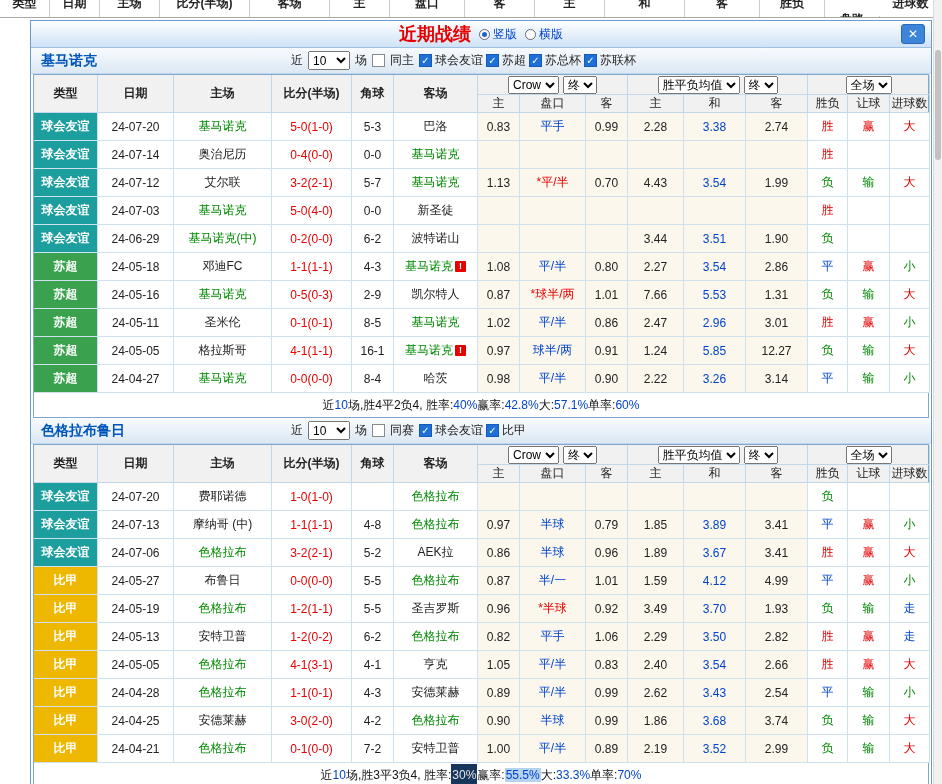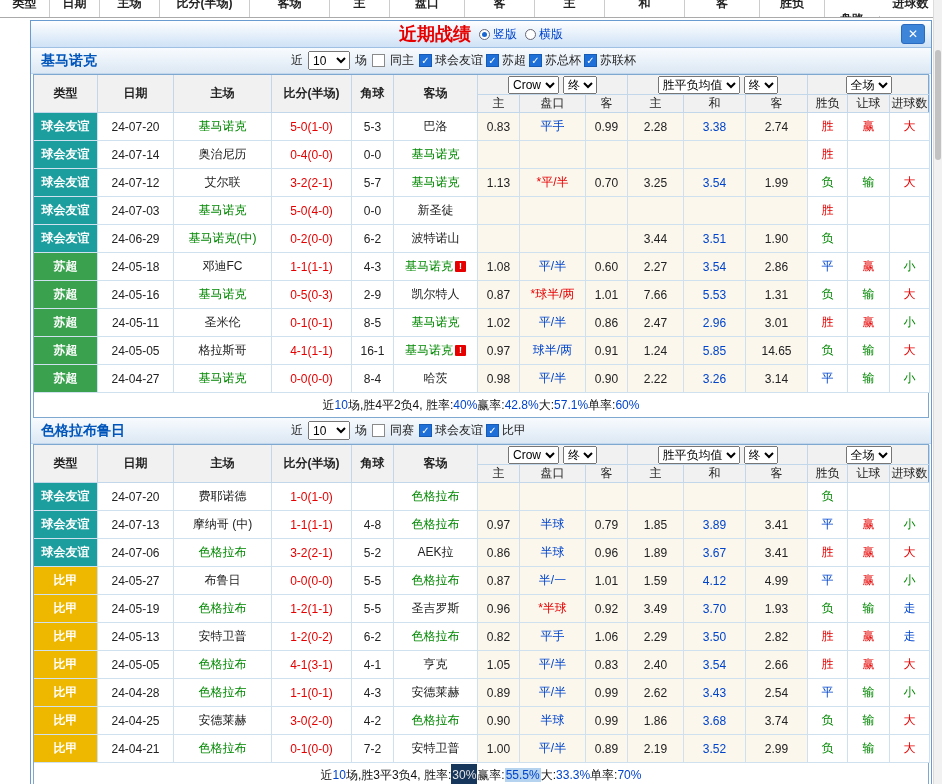--- a/index.html
+++ b/index.html
@@ -224,21 +224,21 @@
           <div class="grid data-row">
             <div class="c c-type lg-friendly">球会友谊</div>
             <div class="c">24-07-12</div>
             <div class="c">艾尔联</div>
             <div class="c c-score">3-2(2-1)</div>
             <div class="c">5-7</div>
             <div class="c t-green">基马诺克</div>
             <div class="c c-odds">1.13</div>
             <div class="c c-odds t-r">*平/半</div>
             <div class="c c-odds">0.70</div>
-            <div class="c c-odds">3.25</div>
+            <div class="c c-odds">4.43</div>
             <div class="c c-odds t-b">3.54</div>
             <div class="c c-odds">1.99</div>
             <div class="c t-g">负</div>
             <div class="c t-g">输</div>
             <div class="c t-r">大</div>
           </div>
           <div class="grid data-row">
             <div class="c c-type lg-friendly">球会友谊</div>
             <div class="c">24-07-03</div>
             <div class="c t-green">基马诺克</div>
@@ -274,21 +274,21 @@
           </div>
           <div class="grid data-row">
             <div class="c c-type lg-scot">苏超</div>
             <div class="c">24-05-18</div>
             <div class="c">邓迪FC</div>
             <div class="c c-score">1-1(1-1)</div>
             <div class="c">4-3</div>
             <div class="c t-green">基马诺克<span class="mark">!</span></div>
             <div class="c c-odds">1.08</div>
             <div class="c c-odds t-line">平/半</div>
-            <div class="c c-odds">0.60</div>
+            <div class="c c-odds">0.80</div>
             <div class="c c-odds">2.27</div>
             <div class="c c-odds t-b">3.54</div>
             <div class="c c-odds">2.86</div>
             <div class="c t-b">平</div>
             <div class="c t-r">赢</div>
             <div class="c t-g">小</div>
           </div>
           <div class="grid data-row">
             <div class="c c-type lg-scot">苏超</div>
             <div class="c">24-05-16</div>
@@ -328,21 +328,21 @@
             <div class="c">24-05-05</div>
             <div class="c">格拉斯哥</div>
             <div class="c c-score">4-1(1-1)</div>
             <div class="c">16-1</div>
             <div class="c t-green">基马诺克<span class="mark">!</span></div>
             <div class="c c-odds">0.97</div>
             <div class="c c-odds t-line">球半/两</div>
             <div class="c c-odds">0.91</div>
             <div class="c c-odds">1.24</div>
             <div class="c c-odds t-b">5.85</div>
-            <div class="c c-odds">14.65</div>
+            <div class="c c-odds">12.27</div>
             <div class="c t-g">负</div>
             <div class="c t-g">输</div>
             <div class="c t-r">大</div>
           </div>
           <div class="grid data-row">
             <div class="c c-type lg-scot">苏超</div>
             <div class="c">24-04-27</div>
             <div class="c t-green">基马诺克</div>
             <div class="c c-score">0-0(0-0)</div>
             <div class="c">8-4</div>

